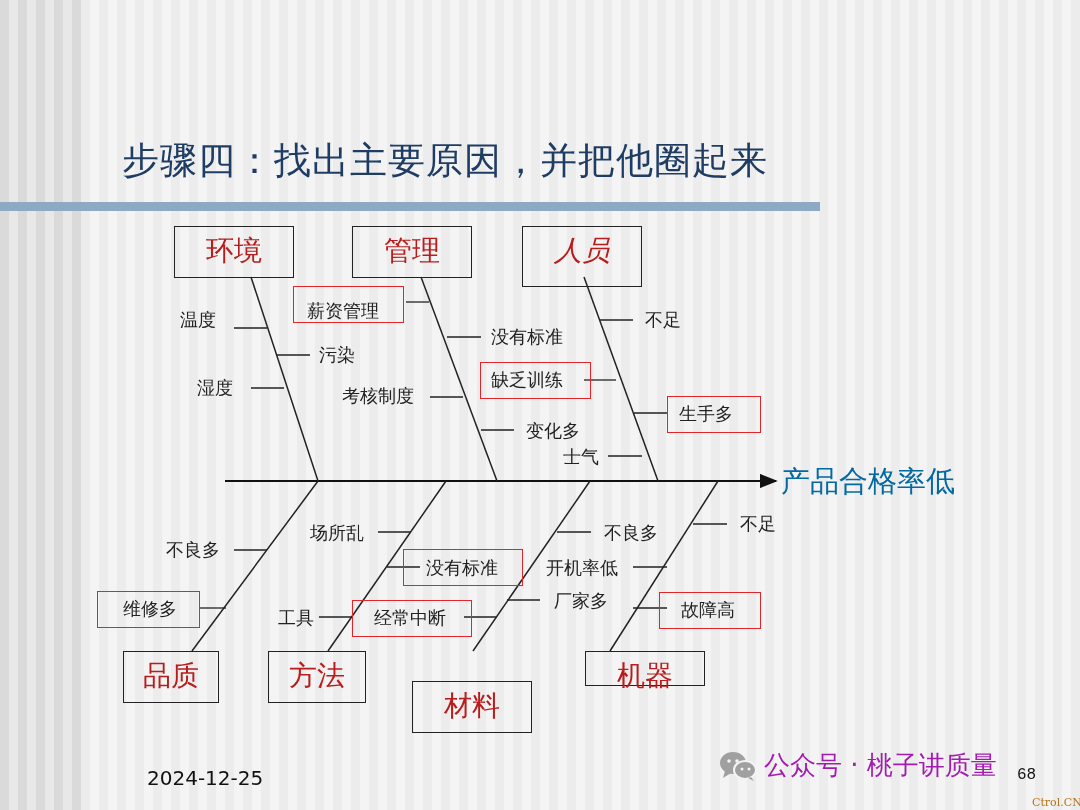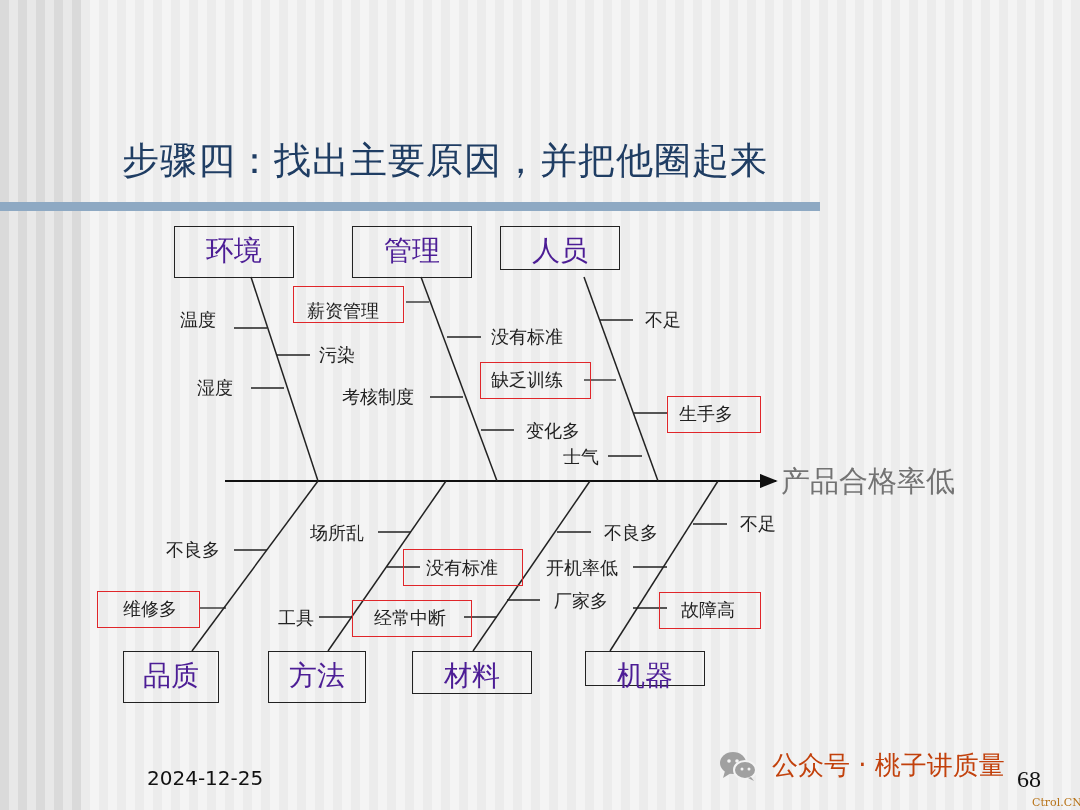--- a/index.html
+++ b/index.html
@@ -22,52 +22,52 @@
     white-space: nowrap;
   }
   .title-bar {
     position: absolute; left: 0; top: 202px; width: 820px; height: 9px;
     background: #8ea9c3;
   }
   svg.diagram { position: absolute; left: 0; top: 0; }
   .cat-box {
     position: absolute; box-sizing: border-box;
     border: 1.5px solid #222; background: transparent;
-    font-size: 28px; color: #4c1d95; text-align: center; line-height: 48px;
+    font-size: 28px; color: #b91c1c; text-align: center; line-height: 48px;
     font-family: "DejaVu Serif", "Liberation Serif", serif;
   }
   .cause {
     position: absolute; font-size: 18px; color: #222; white-space: nowrap;
     font-family: "DejaVu Serif", "Liberation Serif", serif;
     line-height: 22px;
   }
   .key-box {
     position: absolute; box-sizing: border-box;
     border: 1.5px solid #e0262a;
   }
   .effect {
     position: absolute; left: 781px; top: 462px;
-    font-size: 29px; color: #737373; white-space: nowrap;
+    font-size: 29px; color: #0369a1; white-space: nowrap;
     font-family: Liberation Serif, serif;
   }
   .footer-date {
     position: absolute; left: 147px; top: 766px;
     font-size: 20px; color: #111;
     font-family: "DejaVu Sans", "Liberation Sans", sans-serif;
   }
   .watermark {
     position: absolute; left: 718px; top: 748px;
-    display: flex; align-items: center; gap: 14px;
-    font-size: 26px; color: #c2410c; white-space: nowrap;
+    display: flex; align-items: center; gap: 6px;
+    font-size: 26px; color: #a21caf; white-space: nowrap;
     font-family: "DejaVu Sans", "Liberation Sans", sans-serif;
   }
   .page-num {
     position: absolute; left: 1017px; top: 766px;
-    font-size: 24px; color: #111;
-    font-family: Liberation Serif, serif;
+    font-size: 16px; color: #111;
+    font-family: Liberation Mono, monospace;
   }
   .credit {
     position: absolute; left: 1032px; top: 796px;
     font-size: 11px; color: #b8741a;
     font-family: "DejaVu Serif", "Liberation Serif", serif;
   }
 </style>
 </head>
 <body>
 
@@ -119,37 +119,37 @@
   <line x1="557" y1="532" x2="591" y2="532" stroke="#222" stroke-width="1.3"></line>
   <line x1="633" y1="567" x2="667" y2="567" stroke="#222" stroke-width="1.3"></line>
   <line x1="507" y1="600" x2="540" y2="600" stroke="#222" stroke-width="1.3"></line>
 
   <line x1="693" y1="524" x2="727" y2="524" stroke="#222" stroke-width="1.3"></line>
   <line x1="633" y1="608" x2="667" y2="608" stroke="#222" stroke-width="1.3"></line>
 </svg>
 
 <div class="cat-box" style="left:174px; top:226px; width:120px; height:52px;">环境</div>
 <div class="cat-box" style="left:352px; top:226px; width:120px; height:52px;">管理</div>
-<div class="cat-box" style="left:500px; top:226px; width:120px; height:44px;">人员</div>
+<div class="cat-box" style="left:522px; top:226px; width:120px; height:61px;font-style:italic;">人员</div>
 
 <div class="cat-box" style="left:123px; top:651px; width:96px; height:52px;">品质</div>
 <div class="cat-box" style="left:268px; top:651px; width:98px; height:52px;">方法</div>
-<div class="cat-box" style="left:412px; top:651px; width:120px; height:43px;">材料</div>
+<div class="cat-box" style="left:412px; top:681px; width:120px; height:52px;">材料</div>
 <div class="cat-box" style="left:585px; top:651px; width:120px; height:35px;">机器</div>
 
 <div class="effect">产品合格率低</div>
 
 <div class="cause" style="left:180px; top:309px;">温度</div>
 <div class="cause" style="left:319px; top:344px;">污染</div>
 <div class="cause" style="left:197px; top:377px;">湿度</div>
 
 <div class="key-box" style="left:293px; top:286px; width:111px; height:37px;"></div>
 <div class="cause" style="left:307px; top:300px;">薪资管理</div>
 <div class="cause" style="left:491px; top:326px;">没有标准</div>
-<div class="cause" style="left:342px; top:386px;">考核制度</div>
+<div class="cause" style="left:342px; top:386px;font-family:Liberation Mono, monospace;">考核制度</div>
 <div class="cause" style="left:526px; top:420px;">变化多</div>
 
 <div class="cause" style="left:645px; top:309px;">不足</div>
 <div class="key-box" style="left:480px; top:362px; width:111px; height:37px;"></div>
 <div class="cause" style="left:491px; top:369px;">缺乏训练</div>
 <div class="key-box" style="left:667px; top:396px; width:94px; height:37px;"></div>
 <div class="cause" style="left:679px; top:403px;">生手多</div>
 <div class="cause" style="left:563px; top:446px;">士气</div>
 
 <div class="cause" style="left:166px; top:539px;">不良多</div>

